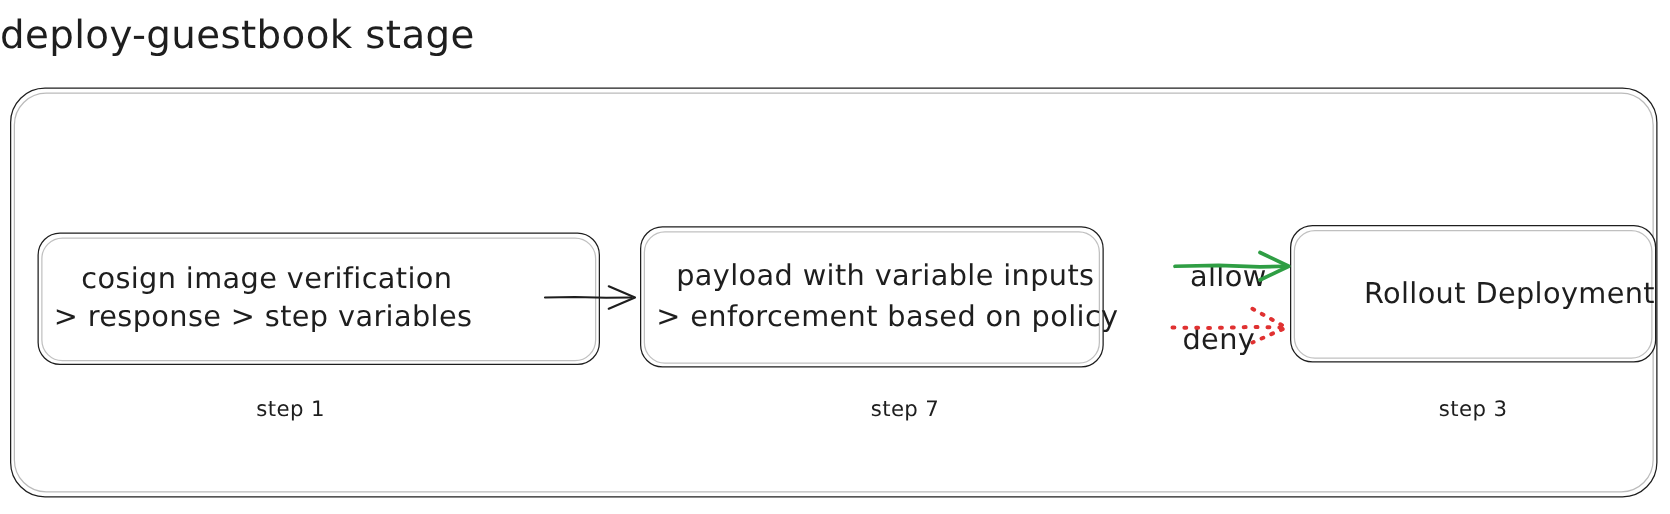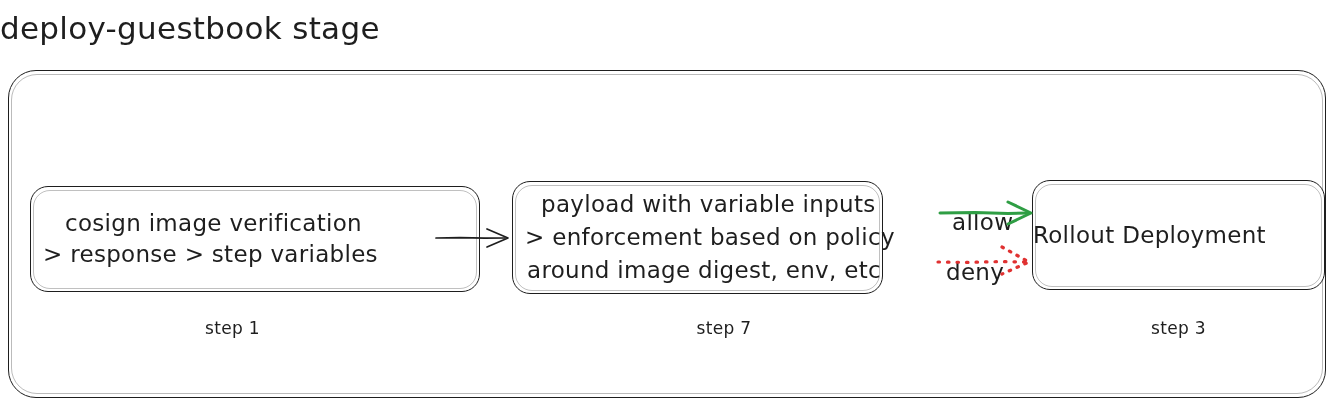--- a/index.html
+++ b/index.html
@@ -108,21 +108,21 @@
   }
   #step-box-2 .step-line { line-height: 33px; }
   #step-box-2 .step-line.l1 { padding-left: 16px; }
   #step-box-2 .step-line.l3 { padding-left: 2px; }
 
   #step-box-3 {
     left: 1032px;
     top: 180px;
     width: 293px;
     height: 110px;
-    align-items: flex-start;
+    align-items: flex-end;
     justify-content: center;
   }
 
   
   .step-caption {
     position: absolute;
     font-size: 17px;
     line-height: 30px;
     color: #1e1e1e;
     text-align: center;
@@ -164,21 +164,20 @@
 
   <div id="step-box-1" class="step-box hand">
     <div class="step-line l1">cosign image verification</div>
     <div class="step-line l2">&gt; response &gt; step variables</div>
   </div>
   <div id="step-caption-1" class="step-caption hand">step 1</div>
 
   <div id="step-box-2" class="step-box hand">
     <div class="step-line l1">payload with variable inputs</div>
     <div class="step-line l2">&gt; enforcement based on policy</div>
-    <div class="step-line l3">around image digest, env, etc</div>
   </div>
   <div id="step-caption-2" class="step-caption hand">step 7</div>
 
   <div id="step-box-3" class="step-box hand">
     <div class="step-line">Rollout Deployment</div>
   </div>
   <div id="step-caption-3" class="step-caption hand">step 3</div>
 
   <div id="allow-label" class="edge-label hand">allow</div>
   <div id="deny-label" class="edge-label hand">deny</div>

